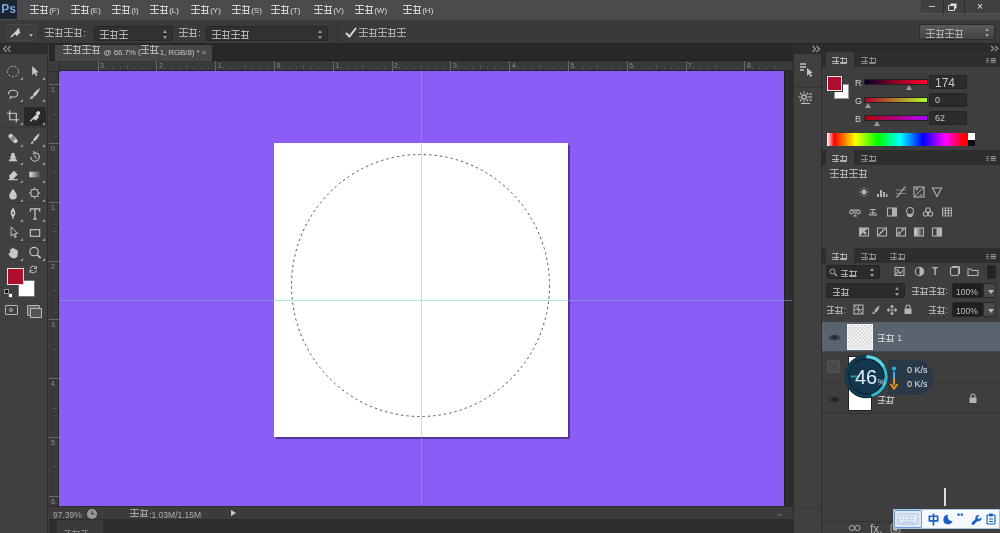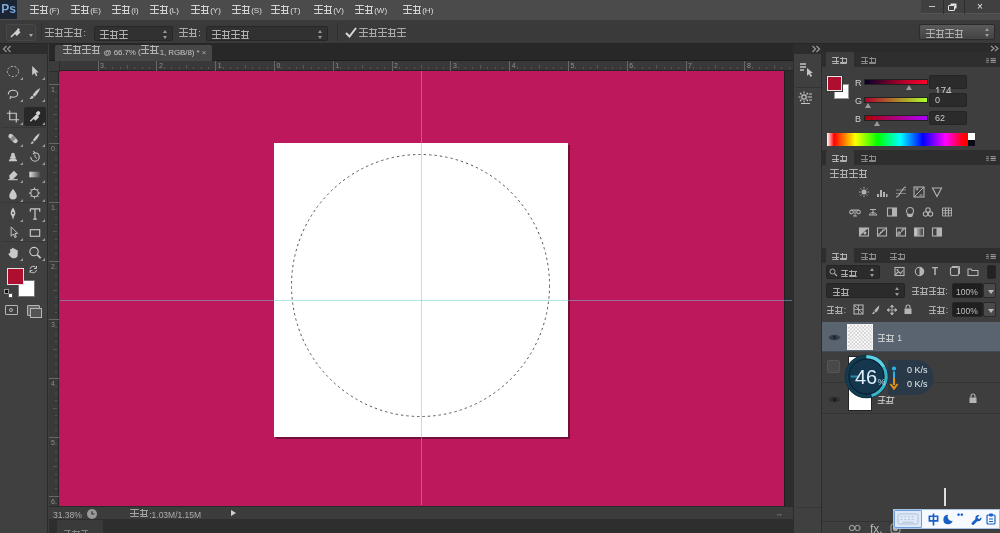--- a/index.html
+++ b/index.html
@@ -30,21 +30,21 @@
 .updn{position:absolute;right:3px;top:2.5px;width:7px;height:10px;color:#9a9a9a}
 .updn i{position:absolute;left:1px;width:0;height:0;border-left:2.5px solid transparent;border-right:2.5px solid transparent}
 .updn i.u{top:0;border-bottom:3px solid #9a9a9a}
 .updn i.d{bottom:1px;border-top:3px solid #9a9a9a}
 #tools{left:0;top:44px;width:48px;height:489px;background:#404040;border-right:1px solid #2c2c2c}
 #toolhead{position:absolute;left:0;top:0;width:48px;height:10px;background:#2d2d2d}
 .tool{position:absolute;width:22px;height:19px;color:#c8c8c8}
 .tsel{background:#282828;border-radius:2px}
 .fly{position:absolute;right:1px;bottom:1px;width:0;height:0;border-left:3px solid transparent;border-bottom:3px solid #999}
 .tsep{position:absolute;left:2px;width:44px;height:1px;background:#373737}
-#docarea{left:49px;top:44px;width:744px;height:462px;background:#be185d}
+#docarea{left:49px;top:44px;width:744px;height:462px;background:#8b5cf6}
 #tabbar{position:absolute;left:0;top:0;width:744px;height:17px;background:#282828;border-bottom:1px solid #1e1e1e}
 #tab{position:absolute;left:6px;top:1px;width:157px;height:16px;background:#474747;border-radius:2px 2px 0 0;color:#c6c6c6;font-size:8px;line-height:16px;padding-left:8px;white-space:nowrap;letter-spacing:-0.1px}
 #rulerh{position:absolute;left:0px;top:17px;width:744px;height:10px;background:#393939;border-bottom:1px solid #252525}
 #rulerv{position:absolute;left:0;top:27px;width:10px;height:435px;background:#393939;border-right:1px solid #252525}
 #rulcorner{position:absolute;left:0;top:17px;width:11px;height:11px;background:#3c3c3c;border-right:1px solid #2c2c2c;border-bottom:1px solid #2c2c2c}
 .rnum{position:absolute;color:#8f8f8f;font-size:7px}
 .tick{position:absolute;background:#676767}
 #canvas{position:absolute;left:225px;top:99px;width:294px;height:294px;background:#fff;box-shadow:2px 2px 0 rgba(0,0,0,.4)}
 #vguide{position:absolute;left:371.5px;top:27px;width:1px;height:434px;background:rgba(110,200,218,.5)}
 #hguide{position:absolute;left:11px;top:256px;width:732px;height:1px;background:rgba(110,200,218,.5)}
@@ -480,21 +480,21 @@
 <div id="canvas">
         <svg width="294" height="294" style="position:absolute;left:0;top:0">
 <ellipse cx="146.5" cy="142.5" rx="129" ry="131" fill="none" stroke="#565656" stroke-width="1" stroke-dasharray="2.4 3"></ellipse>
 </svg>
       </div>
 <div style="position:absolute;right:0;top:27px;width:9px;height:435px;background:#2d2d2d;border-left:1px solid #1f1f1f"></div>
 <div id="vguide"></div>
       <div id="hguide"></div>
 </div>
 <div class="abs" id="status">
-<div style="position:absolute;left:4px;top:2.5px">31.38%</div>
+<div style="position:absolute;left:4px;top:2.5px">97.39%</div>
 <div style="position:absolute;left:38px;top:1.5px;width:10px;height:10px;border-radius:50%;background:#9a9a9a"><svg width="10" height="10" viewBox="0 0 10 10">
           <path d="M5 2.2 V5 H7.5" stroke="#333" fill="none" stroke-width="1.2"></path>
         </svg></div>
 <div style="position:absolute;left:81px;top:2.5px"><span style="position:relative;top:-1px;color:#b5b5b5"><span class="zh"></span><span class="zh b"></span></span>:1.03M/1.15M</div>
 <div style="position:absolute;left:182px;top:3px;width:0;height:0;border-top:3.5px solid transparent;border-bottom:3.5px solid transparent;border-left:5px solid #cfcfcf"></div>
 <div style="position:absolute;left:727px;top:3px;color:#9a9a9a;font-size:7px">↔</div>
 </div>
 <div class="abs" id="timeline">
       <div id="tltab"><span class="zh s"></span><span class="zh b s"></span><span class="zh s"></span></div>
     </div>
@@ -529,21 +529,21 @@
           <path d="M5 2 h6 M5 4 h6 M5 6 h6" stroke="#b0b0b0" stroke-width="1"></path>
         </svg>
       </div>
 <div style="position:absolute;left:0;top:23px;width:178px;height:83px;background:#3e3e3e">
 <div style="position:absolute;left:12px;top:17px;width:15px;height:15px;background:#fff;border:1px solid #999"></div>
 <div style="position:absolute;left:5px;top:9px;width:15px;height:15px;background:#ae0f2e;border:1.5px solid #e8e8e8;box-shadow:0 0 0 1px #333"></div>
 <div style="position:absolute;left:33px;top:11px;color:#cfcfcf;font-size:9px">R</div>
         <div style="position:absolute;left:42px;top:12px;width:64px;height:6px;border:1px solid #222;background:linear-gradient(to right,#00002a,#ae002a 60%,#ff002a)"></div>
         <div style="position:absolute;left:84.3px;top:18px;width:0;height:0;border-left:3.5px solid transparent;border-right:3.5px solid transparent;border-bottom:5px solid #9a9a9a"></div>
         <div class="dark" style="left:107px;top:7.5px;width:38px;height:14px;color:#c8c8c8">
-          <span style="position:absolute;left:5px;top:10px;font-size:10px">174</span>
+          <span style="position:absolute;left:5px;top:0;font-size:12px">174</span>
         </div>
 <div style="position:absolute;left:33px;top:29px;color:#cfcfcf;font-size:9px">G</div>
         <div style="position:absolute;left:42px;top:30px;width:64px;height:6px;border:1px solid #222;background:linear-gradient(to right,#ae002a,#aeff2a)"></div>
         <div style="position:absolute;left:43.2px;top:36px;width:0;height:0;border-left:3.5px solid transparent;border-right:3.5px solid transparent;border-bottom:5px solid #9a9a9a"></div>
         <div class="dark" style="left:107px;top:25.5px;width:38px;height:14px;color:#c8c8c8">
           <span style="position:absolute;left:5px;top:1.5px;font-size:9px">0</span>
         </div>
 <div style="position:absolute;left:33px;top:47px;color:#cfcfcf;font-size:9px">B</div>
         <div style="position:absolute;left:42px;top:48px;width:64px;height:6px;border:1px solid #222;background:linear-gradient(to right,#ae0000,#ae00ff)"></div>
         <div style="position:absolute;left:52.2px;top:54px;width:0;height:0;border-left:3.5px solid transparent;border-right:3.5px solid transparent;border-bottom:5px solid #9a9a9a"></div>

